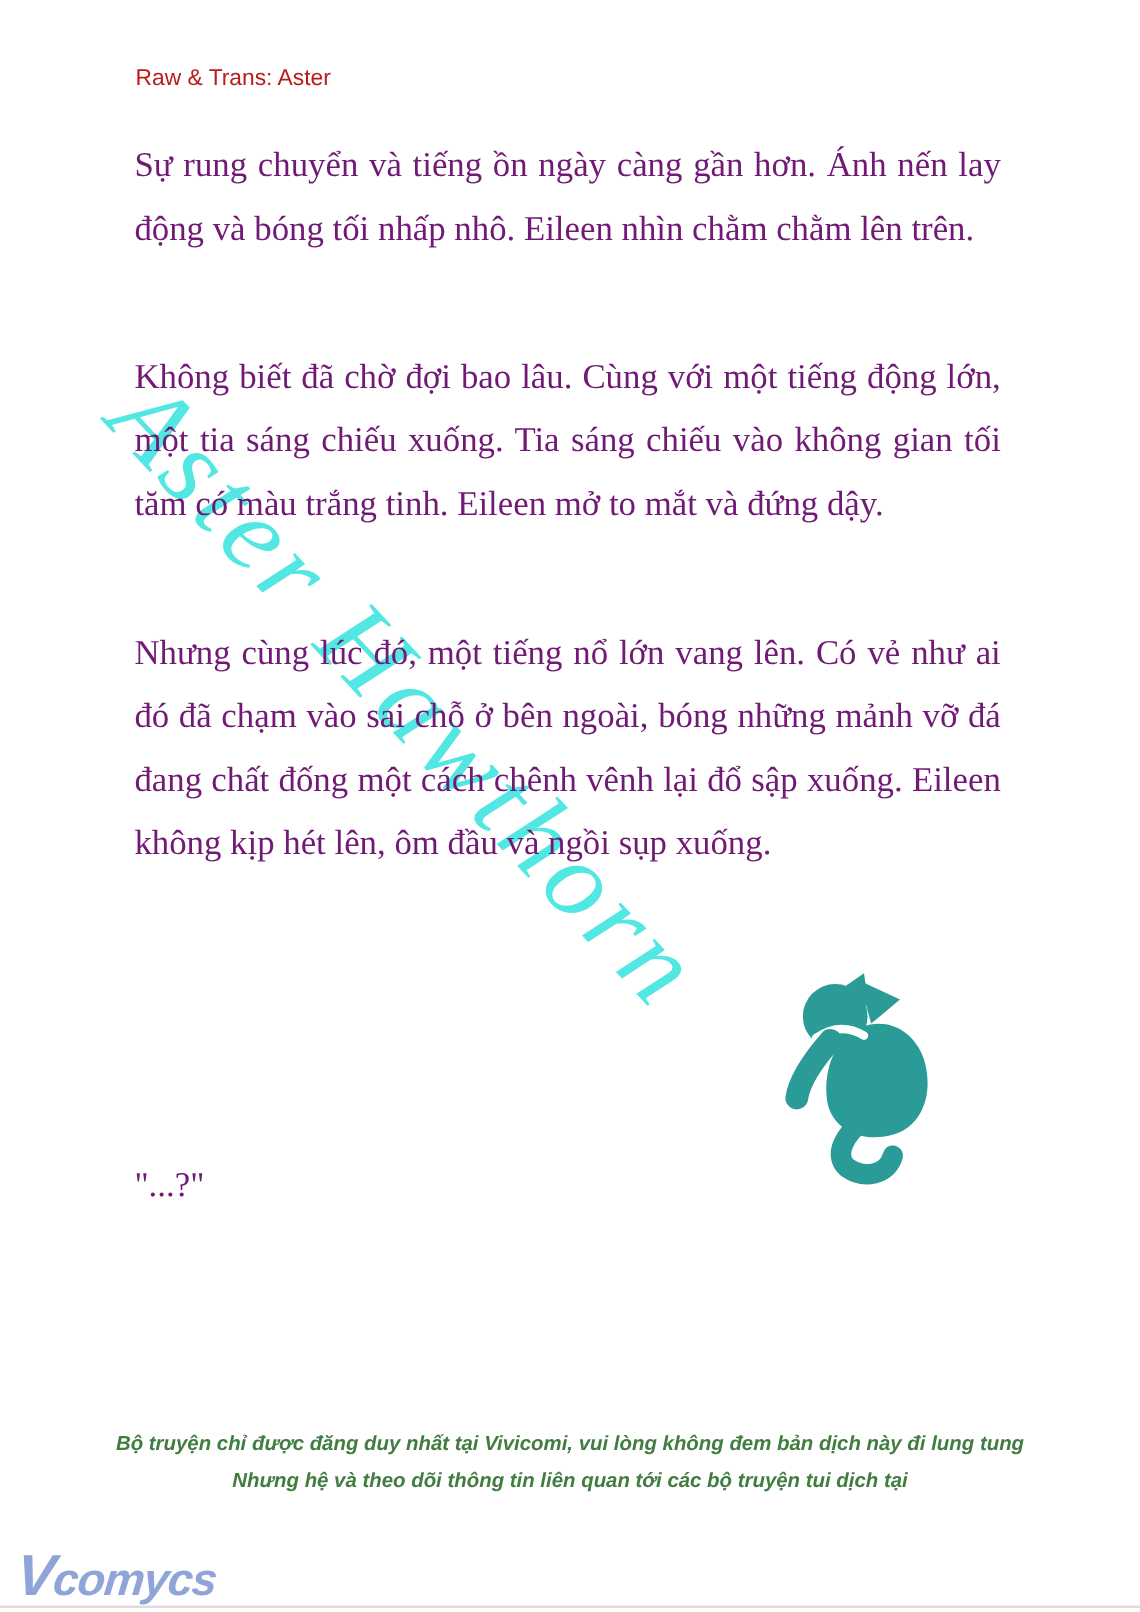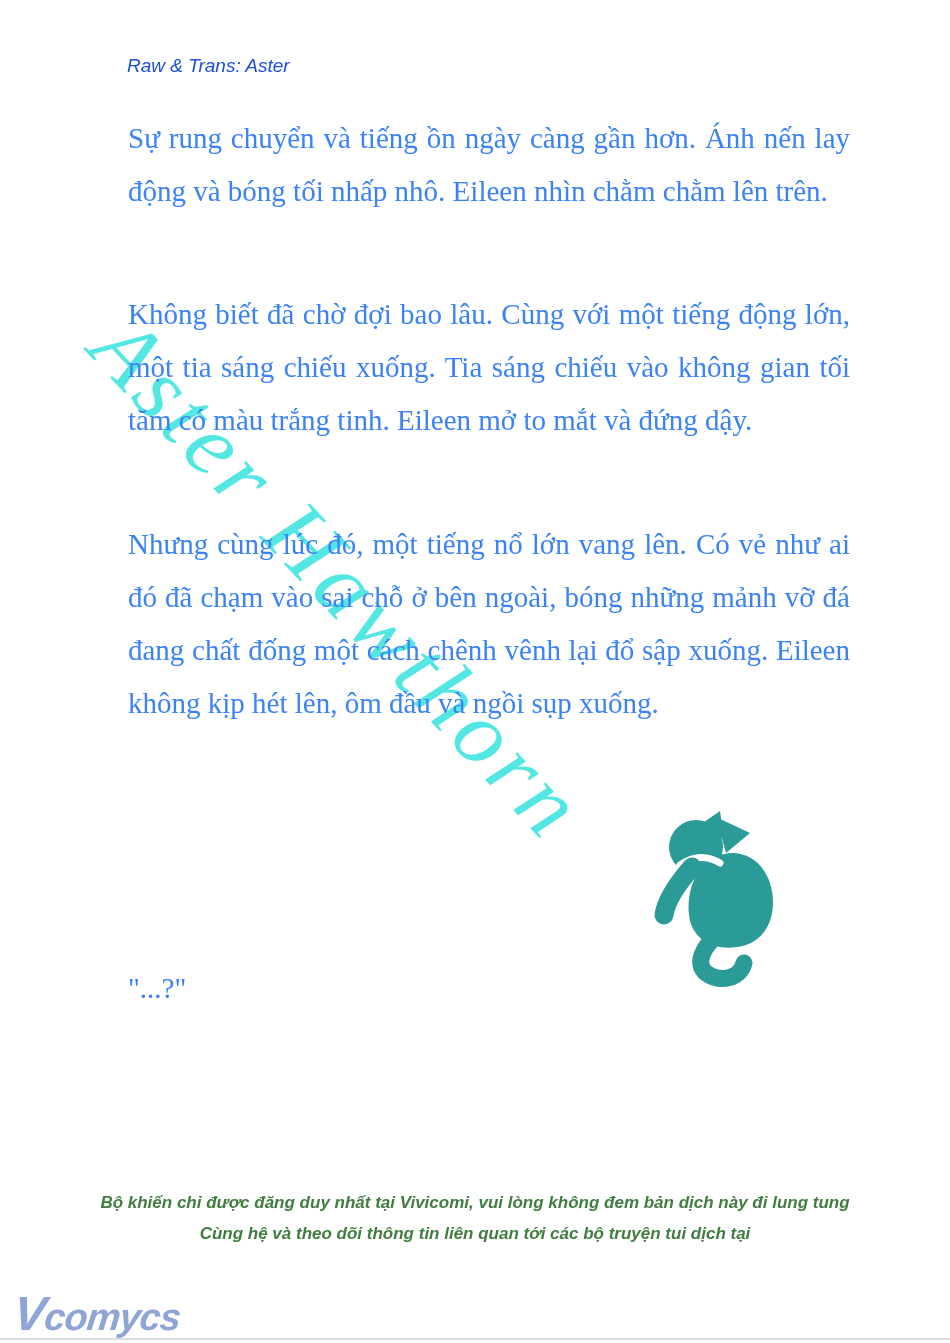--- a/index.html
+++ b/index.html
@@ -8,27 +8,26 @@
     width: 950px;
     height: 1343px;
     background: #ffffff;
     overflow: hidden;
     font-family: "Liberation Serif", serif;
   }
 
   
   .credit {
     position: absolute;
-    left: 127px;
+    left: 113px;
     top: 55px;
     font-family: "Liberation Sans", sans-serif;
     font-size: 19px;
-    color: #1d4ed8;
+    color: #b91c1c;
     z-index: 4;
-    font-style: italic;
   }
 
   
   .watermark {
     position: absolute;
     left: 148px;
     top: 295px;
     transform: rotate(47deg);
     transform-origin: 0 0;
     font-family: "Liberation Serif", serif;
@@ -38,26 +37,26 @@
     white-space: nowrap;
     color: var(--watermark, #52e7e3);
     z-index: 1;
     pointer-events: none;
   }
 
   
   .content { position: absolute; inset: 0; z-index: 3; }
   .para {
     position: absolute;
-    left: 128px;
+    left: 112px;
     width: 722px;
     margin: 0;
     font-size: 29px;
     line-height: 53px;
-    color: #3b82f6;
+    color: #701a75;
     text-align: justify;
   }
   .p1 { top: 112px; }
   .p2 { top: 288px; }
   .p3 { top: 518px; }
   .p4 { top: 795px; }
   .p5 { top: 962px; text-align: left; }
 
   
   .cat {
@@ -141,21 +140,21 @@
   </svg>
 
   <div class="content">
     <p class="para p1">Sự rung chuyển và tiếng ồn ngày càng gần hơn. Ánh nến lay động và bóng tối nhấp nhô. Eileen nhìn chằm chằm lên trên.</p>
     <p class="para p2">Không biết đã chờ đợi bao lâu. Cùng với một tiếng động lớn, một tia sáng chiếu xuống. Tia sáng chiếu vào không gian tối tăm có màu trắng tinh. Eileen mở to mắt và đứng dậy.</p>
     <p class="para p3">Nhưng cùng lúc đó, một tiếng nổ lớn vang lên. Có vẻ như ai đó đã chạm vào sai chỗ ở bên ngoài, bóng những mảnh vỡ đá đang chất đống một cách chênh vênh lại đổ sập xuống. Eileen không kịp hét lên, ôm đầu và ngồi sụp xuống.</p>
     <p class="para p5">"...?"</p>
   </div>
 
   <div class="footer">
-    <div>Bộ khiến chỉ được đăng duy nhất tại Vivicomi, vui lòng không đem bản dịch này đi lung tung</div>
-    <div>Cùng hệ và theo dõi thông tin liên quan tới các bộ truyện tui dịch tại</div>
+    <div>Bộ truyện chỉ được đăng duy nhất tại Vivicomi, vui lòng không đem bản dịch này đi lung tung</div>
+    <div>Nhưng hệ và theo dõi thông tin liên quan tới các bộ truyện tui dịch tại</div>
   </div>
 
   <div class="logo">Vcomycs</div>
 
   <div class="page-edge"></div>
 
 </div>
 
 </body></html>

